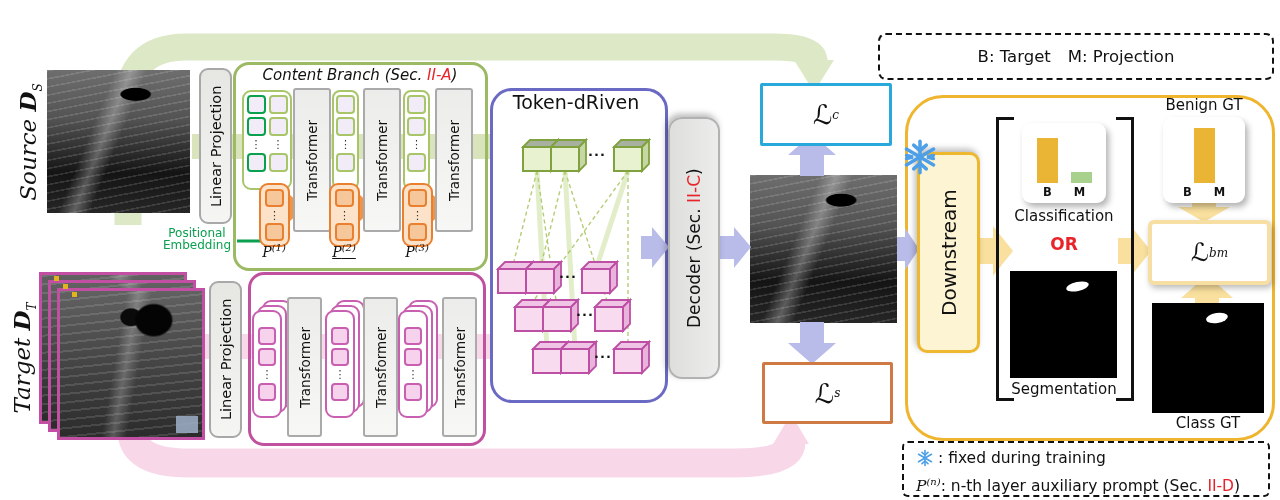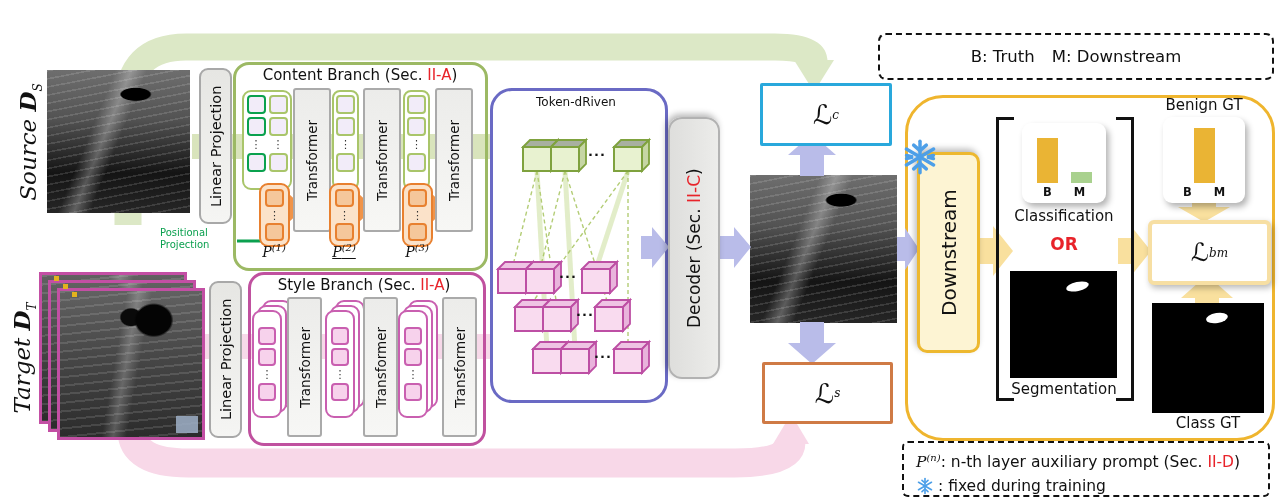--- a/index.html
+++ b/index.html
@@ -103,21 +103,21 @@
   <div class="abs z2" style="left:-47px;top:128px;width:150px;height:28px;text-align:center;font-size:23px;transform:rotate(-90deg);">
     <span class="math">Source </span><span class="math" style="font-weight:700">D</span><sub class="math">S</sub>
   </div>
   <div class="abs z2 us" style="left:47px;top:70px;width:143px;height:143px;"></div>
 
   <div class="abs z2 graybox vt" style="left:199px;top:68px;width:29px;height:152px;">
       <span>Linear Projection</span>
     </div>
 
   <div class="abs z2 branch" style="left:233px;top:62px;width:249px;height:203px;border:3px solid #9CB964;"></div>
-  <div class="abs z5 branch-title" style="left:250px;top:66px;width:220px;">
+  <div class="abs z5 branch-title" style="left:250px;top:66px;width:220px;font-style:italic;">
     <span>Content Branch (Sec. </span><span class="red">II-A</span><span>)</span>
   </div>
 
   <div class="abs z4" style="left:242px;top:90px;width:46px;height:90px;border:2px solid #A9C56A;border-radius:9px;background:#fff;display:flex;gap:3px;justify-content:center;padding:3px 0;">
     <div class="tokcol">
       <div class="tok g-dark"></div>
       <div class="tok g-dark"></div>
       <div class="vdots">⋮</div>
       <div class="tok g-dark"></div>
     </div>
@@ -166,45 +166,42 @@
     <div class="tok orange"></div>
   </div>
   <div class="abs z5 plabel math" style="left:322px;top:242px;width:44px;text-decoration:underline;"><span>P</span><sup>(2)</sup></div>
   <div class="abs z4 promptbox" style="left:402px;top:183px;width:27px;height:52px;">
     <div class="tok orange"></div>
     <div class="vdots">⋮</div>
     <div class="tok orange"></div>
   </div>
   <div class="abs z5 plabel math" style="left:395px;top:242px;width:44px;"><span>P</span><sup>(3)</sup></div>
 
-  <div class="abs z5" style="left:160px;top:227px;width:74px;text-align:left;font-size:10px;line-height:12px;color:#0BA04F;">
+  <div class="abs z5" style="left:160px;top:227px;width:74px;text-align:center;font-size:12px;line-height:12px;color:#0BA04F;">
     <div>Positional</div>
-    <div>Projection</div>
+    <div>Embedding</div>
   </div>
 
   <div class="abs z2" style="left:-53px;top:344px;width:150px;height:28px;text-align:center;font-size:23px;transform:rotate(-90deg);">
     <span class="math">Target </span><span class="math" style="font-weight:700">D</span><sub class="math">T</sub>
   </div>
   <div class="abs z2 us2" style="left:39px;top:272px;width:142px;height:146px;border:3px solid #C34FA4;"></div>
   <div class="abs z2 us2" style="left:48px;top:280px;width:142px;height:146px;border:3px solid #C34FA4;"></div>
   <div class="abs z2 us2" style="left:57px;top:288px;width:142px;height:146px;border:3px solid #C34FA4;">
     <div class="abs" style="right:4px;bottom:4px;width:22px;height:17px;background:#9fb0c8;opacity:.85;"></div>
   </div>
   <div class="abs z5" style="left:54px;top:276px;width:5px;height:5px;background:#E3B21E;"></div>
   <div class="abs z5" style="left:63px;top:284px;width:5px;height:5px;background:#E3B21E;"></div>
   <div class="abs z5" style="left:72px;top:292px;width:5px;height:5px;background:#E3B21E;"></div>
 
   <div class="abs z2 graybox vt" style="left:209px;top:281px;width:29px;height:153px;">
       <span>Linear Projection</span>
     </div>
 
   <div class="abs z2 branch" style="left:248px;top:272px;width:232px;height:168px;border:3px solid #C0519F;"></div>
-  <div class="abs z5 branch-title" style="left:258px;top:276px;width:212px;">
-    <span>Style Branch (Sec. </span><span class="red">II-A</span><span>)</span>
-  </div>
 
   <div class="abs z4" style="left:252px;top:300px;width:42px;height:120px;">
     <div class="stacklayer" style="left:10px;top:0px;"></div>
     <div class="stacklayer" style="left:5px;top:5px;"></div>
     <div class="stacklayer" style="left:0px;top:10px;display:flex;align-items:center;justify-content:center;">
       <div class="tokcol">
         <div class="tok pink"></div>
         <div class="tok pink"></div>
         <div class="vdots">⋮</div>
         <div class="tok pink"></div>
@@ -239,21 +236,21 @@
         <div class="vdots">⋮</div>
         <div class="tok pink"></div>
       </div>
     </div>
   </div>
   <div class="abs z4 transformer vt" style="left:442px;top:297px;width:31px;height:136px;">
       <span>Transformer</span>
     </div>
 
   <div class="abs z2" style="left:490px;top:88px;width:172px;height:309px;border:3px solid #6A6AC4;border-radius:22px;background:#fff;"></div>
-  <div class="abs z5" style="left:500px;top:93px;width:152px;text-align:center;font-size:12px;line-height:18px;">
+  <div class="abs z5" style="left:500px;top:93px;width:152px;text-align:center;font-size:19px;line-height:18px;">
     <div>Token-dRiven</div>
   </div>
   <svg id="td-svg" class="abs z4" style="left:491px;top:89px;" width="170" height="306">
       <line x1="46" y1="82" x2="21" y2="180" stroke="#A6C45E" stroke-width="1.4" stroke-dasharray="4 3" opacity="0.85"></line>
       <line x1="46" y1="82" x2="66" y2="218" stroke="#A6C45E" stroke-width="1.4" stroke-dasharray="4 3" opacity="0.85"></line>
       <line x1="46" y1="82" x2="56" y2="260" stroke="#B9D37A" stroke-width="5" opacity="0.4"></line>
       <line x1="74" y1="82" x2="49" y2="180" stroke="#A6C45E" stroke-width="1.4" stroke-dasharray="4 3" opacity="0.85"></line>
       <line x1="74" y1="82" x2="118" y2="218" stroke="#A6C45E" stroke-width="1.4" stroke-dasharray="4 3" opacity="0.85"></line>
       <line x1="74" y1="82" x2="84" y2="260" stroke="#B9D37A" stroke-width="5" opacity="0.4"></line>
       <line x1="137" y1="82" x2="105" y2="180" stroke="#B9D37A" stroke-width="5" opacity="0.4"></line>
@@ -364,34 +361,34 @@
     <span class="scriptL">ℒ</span>
       <sub class="math">bm</sub>
   </div>
 
   <div class="abs z4 blackimg" style="left:1152px;top:303px;width:112px;height:110px;">
     <div class="blob" style="left:48%;top:9%;width:22px;height:10px;transform:rotate(-10deg);"></div>
   </div>
   <div class="abs z5 panel-label" style="left:1158px;top:414px;width:100px;">Class GT</div>
 
   <div class="abs z5 legend center" style="left:878px;top:33px;width:392px;height:43px;font-size:16.5px;gap:17px;">
-    <span>B: Truth</span>
-    <span>M: Downstream</span>
+    <span>B: Target</span>
+    <span>M: Projection</span>
   </div>
 
   <div class="abs z5 legend" style="left:902px;top:441px;width:368px;height:56px;border-radius:6px;font-size:15.5px;padding:3px 0 0 12px;box-sizing:border-box;line-height:24px;">
-    <div>
-      <span class="math">P</span><sup class="math">(n)</sup><span>: n-th layer auxiliary prompt (Sec. </span><span class="red">II-D</span><span>)</span>
-    </div>
     <div style="display:flex;align-items:center;gap:4px;">
       <svg width="18" height="18" viewBox="0 0 24 24">
         <g stroke="#4D9FE8" stroke-width="2.2" stroke-linecap="round" fill="none">
           <line x1="12" y1="2" x2="12" y2="22"></line>
             <line x1="3.4" y1="7" x2="20.6" y2="17"></line>
             <line x1="3.4" y1="17" x2="20.6" y2="7"></line>
           <path d="M8,4.5 L12,8 L16,4.5 M8,19.5 L12,16 L16,19.5"></path>
         </g>
       </svg>
       <span>: fixed during training</span>
     </div>
+    <div>
+      <span class="math">P</span><sup class="math">(n)</sup><span>: n-th layer auxiliary prompt (Sec. </span><span class="red">II-D</span><span>)</span>
+    </div>
   </div>
 
 </div>
 
 </body></html>

